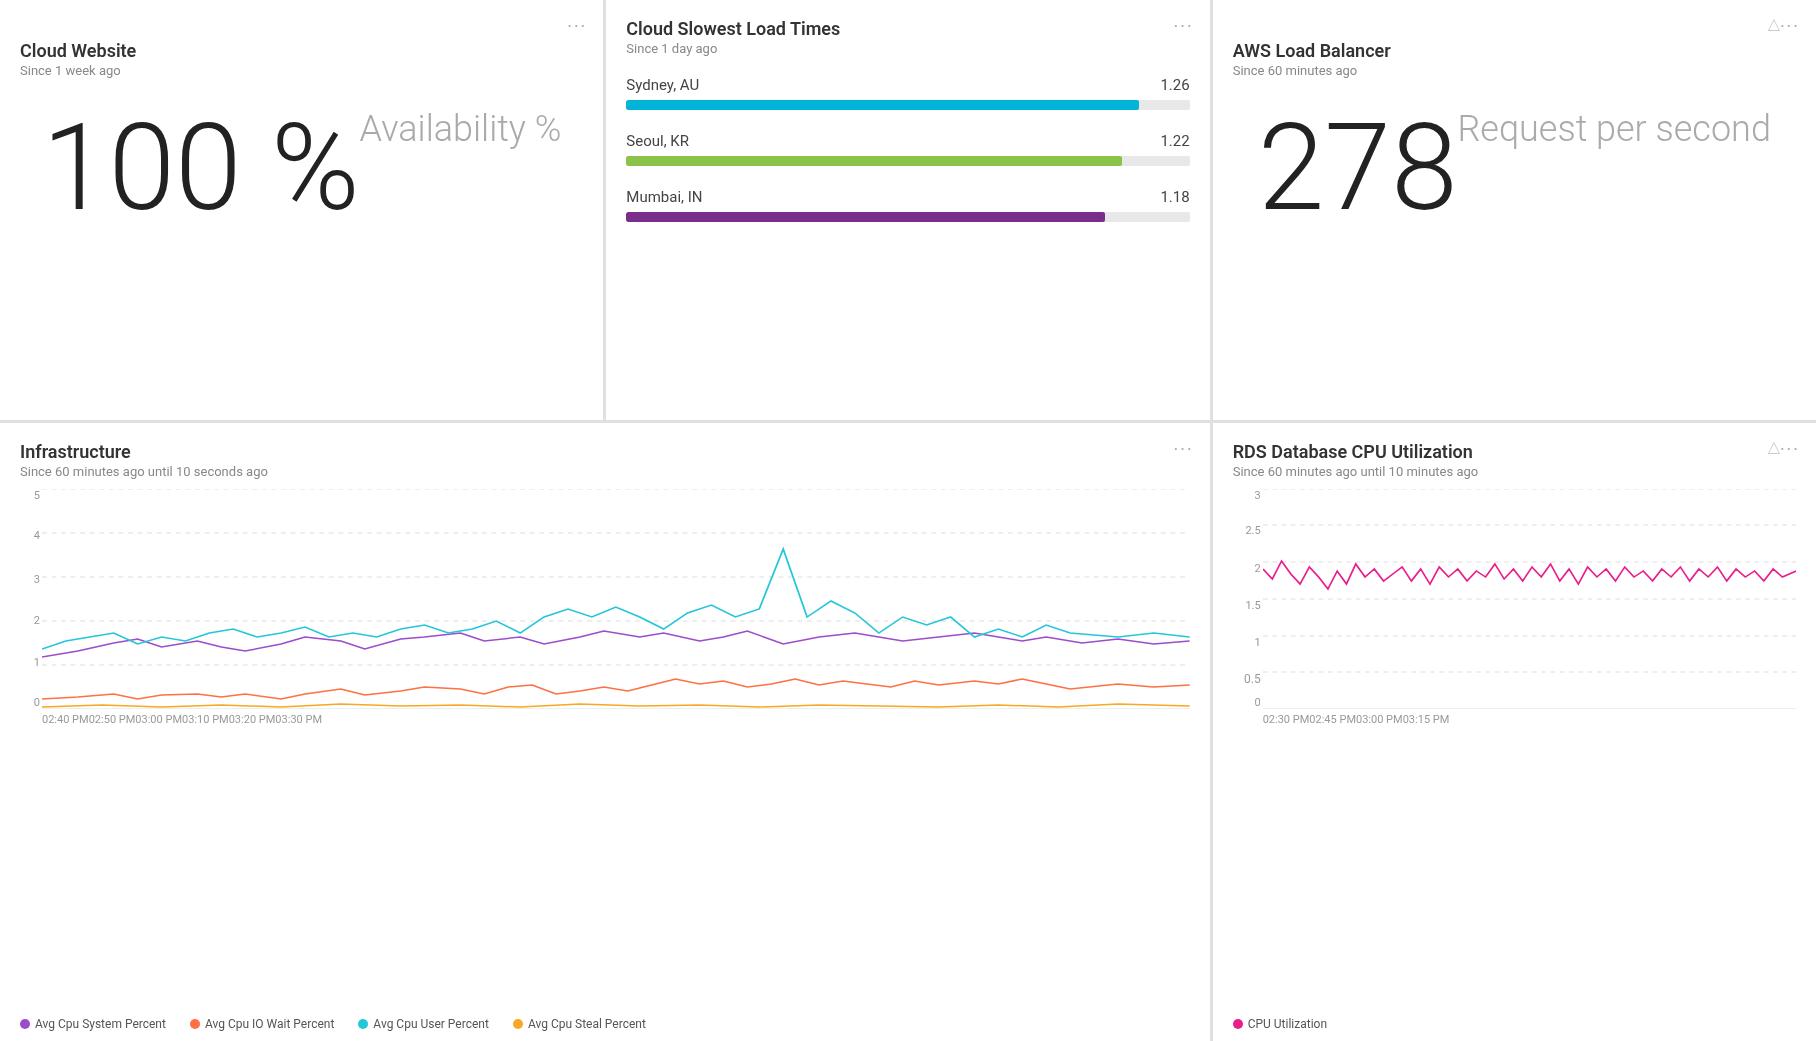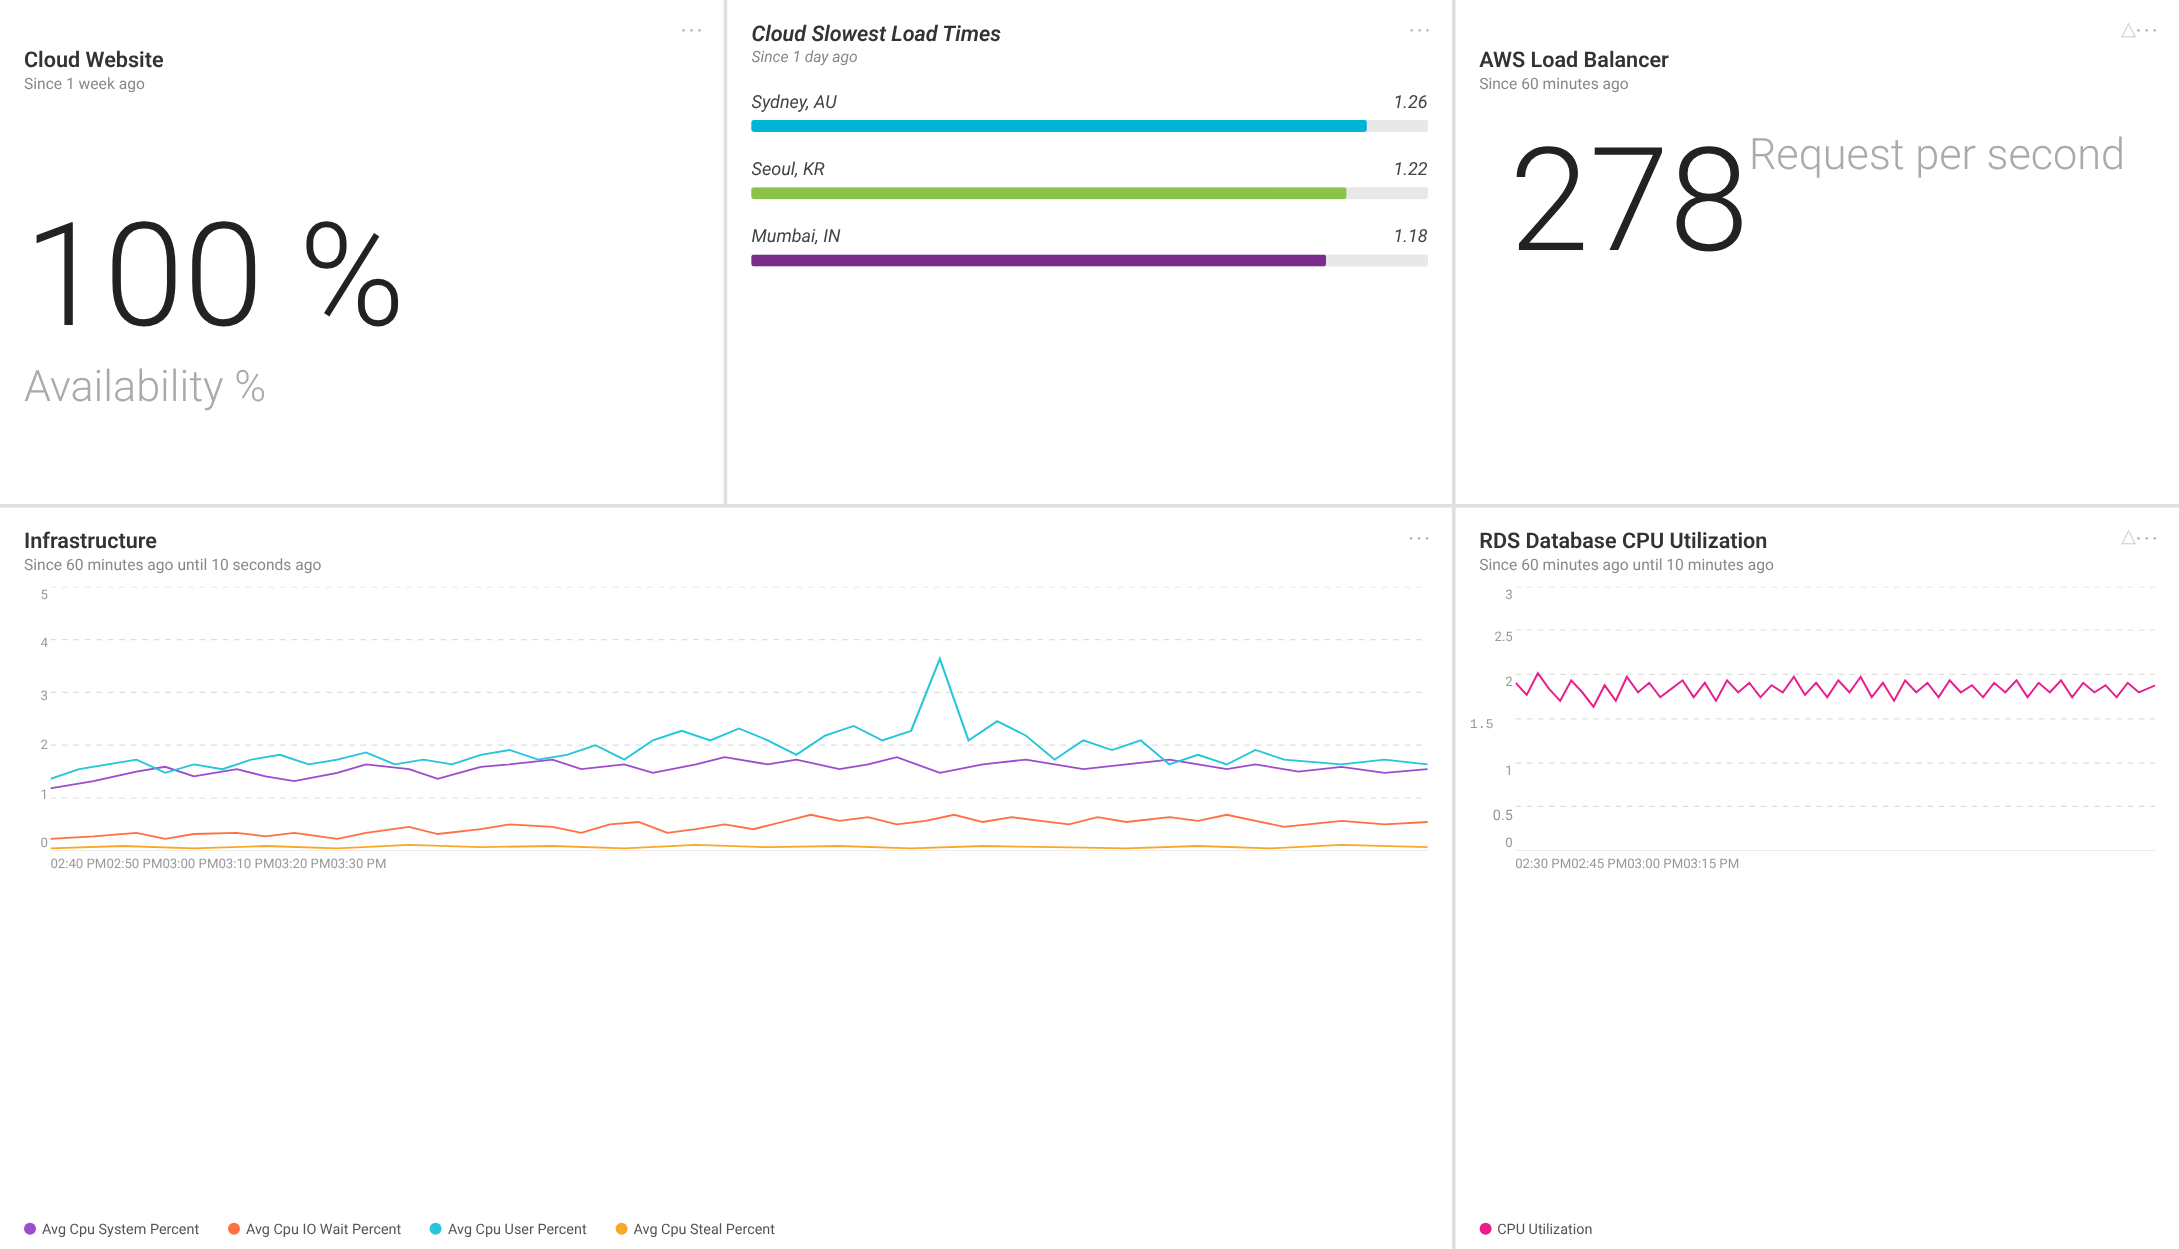--- a/index.html
+++ b/index.html
@@ -68,21 +68,20 @@
       margin-bottom: 10px;
     }
     .big-label {
       font-size: 36px;
       color: #aaa;
       font-weight: 300;
     }
 
     
     .load-times-panel {
-      font-style: italic;
     }
     .load-item {
       margin-bottom: 22px;
     }
     .load-item-header {
       display: flex;
       justify-content: space-between;
       font-size: 15px;
       color: #444;
       margin-bottom: 6px;
@@ -145,21 +144,21 @@
   </style>
 </head>
 <body>
 
 <div class="dashboard">
 
   <div class="panel panel-availability">
     <div class="panel-title">Cloud Website</div>
     <div class="panel-subtitle">Since 1 week ago</div>
     <div class="panel-menu">···</div>
-    <div style="display:flex;flex-direction:column;justify-content:center;align-items:flex-start;flex:1;padding-top:20px;">
+    <div style="display:flex;flex-direction:row;justify-content:center;align-items:flex-start;flex:1;padding-top:20px;">
       <div class="big-value">100 %</div>
       <div class="big-label">Availability %</div>
     </div>
   </div>
 
   <div class="panel load-times-panel">
     <div class="panel-title">Cloud Slowest Load Times</div>
     <div class="panel-subtitle">Since 1 day ago</div>
     <div class="panel-menu">···</div>
     <div style="margin-top:20px;" id="load-times-list">
@@ -272,21 +271,21 @@
     <div class="panel-title">RDS Database CPU Utilization</div>
     <div class="panel-subtitle">Since 60 minutes ago until 10 minutes ago</div>
     <div class="panel-alert">△</div>
     <div class="panel-menu">···</div>
     <div style="position:relative;margin-top:10px;">
       <div style="display:flex;height:220px;">
         <div style="width:30px;position:relative;flex-shrink:0;">
           <span style="position:absolute;top:0;right:2px;font-size:11px;color:#999;">3</span>
           <span style="position:absolute;top:16%;right:2px;font-size:11px;color:#999;">2.5</span>
           <span style="position:absolute;top:33%;right:2px;font-size:11px;color:#999;">2</span>
-          <span style="position:absolute;top:50%;right:18px;font-size:11px;color:#999;font-family:Liberation Mono, monospace;">1.5</span>
+          <span style="position:absolute;top:50%;right:2px;font-size:11px;color:#999;">1.5</span>
           <span style="position:absolute;top:67%;right:2px;font-size:11px;color:#999;">1</span>
           <span style="position:absolute;top:83%;right:2px;font-size:12px;color:#999;text-align:right;">0.5</span>
           <span style="position:absolute;bottom:0;right:2px;font-size:11px;color:#999;">0</span>
         </div>
         <div style="flex:1;position:relative;">
           <svg width="100%" height="100%" viewBox="0 0 460 220" preserveAspectRatio="none">
 
             <line x1="0" y1="0" x2="460" y2="0" stroke="#ddd" stroke-width="1" stroke-dasharray="4,4"></line>
             <line x1="0" y1="36" x2="460" y2="36" stroke="#ddd" stroke-width="1" stroke-dasharray="4,4"></line>
             <line x1="0" y1="73" x2="460" y2="73" stroke="#ddd" stroke-width="1" stroke-dasharray="4,4"></line>

